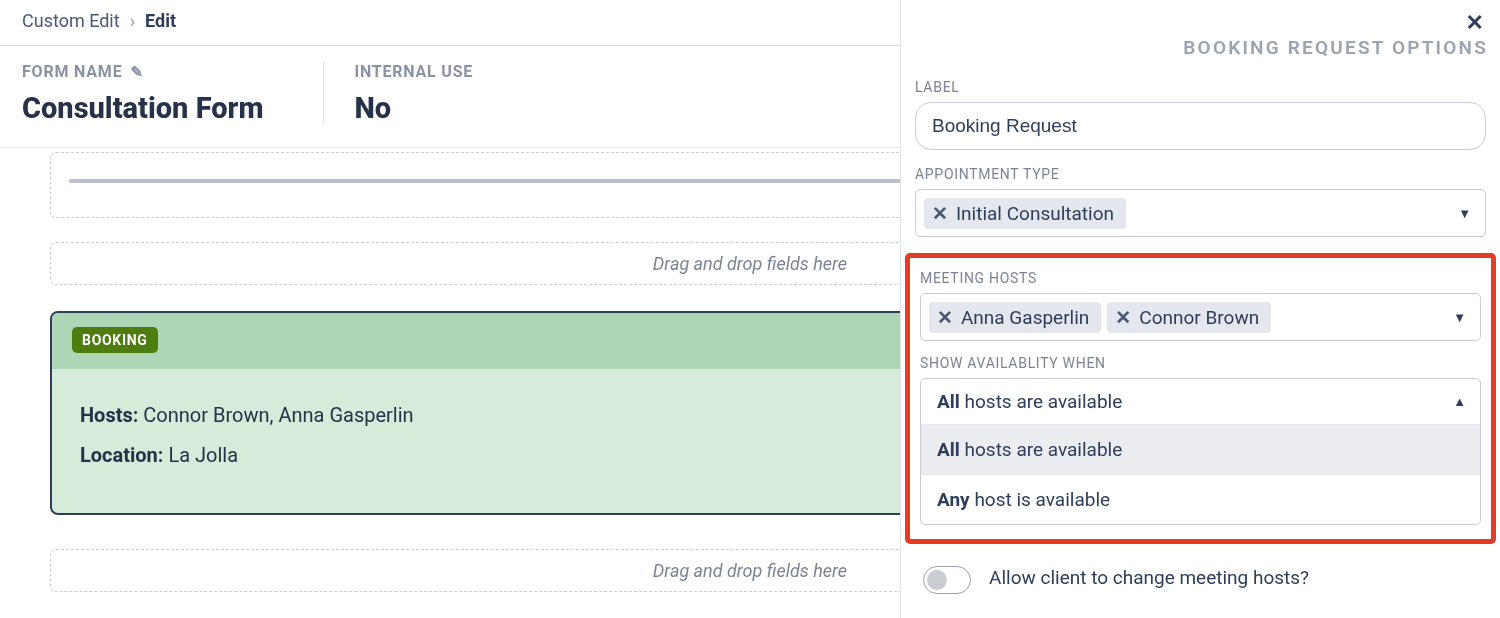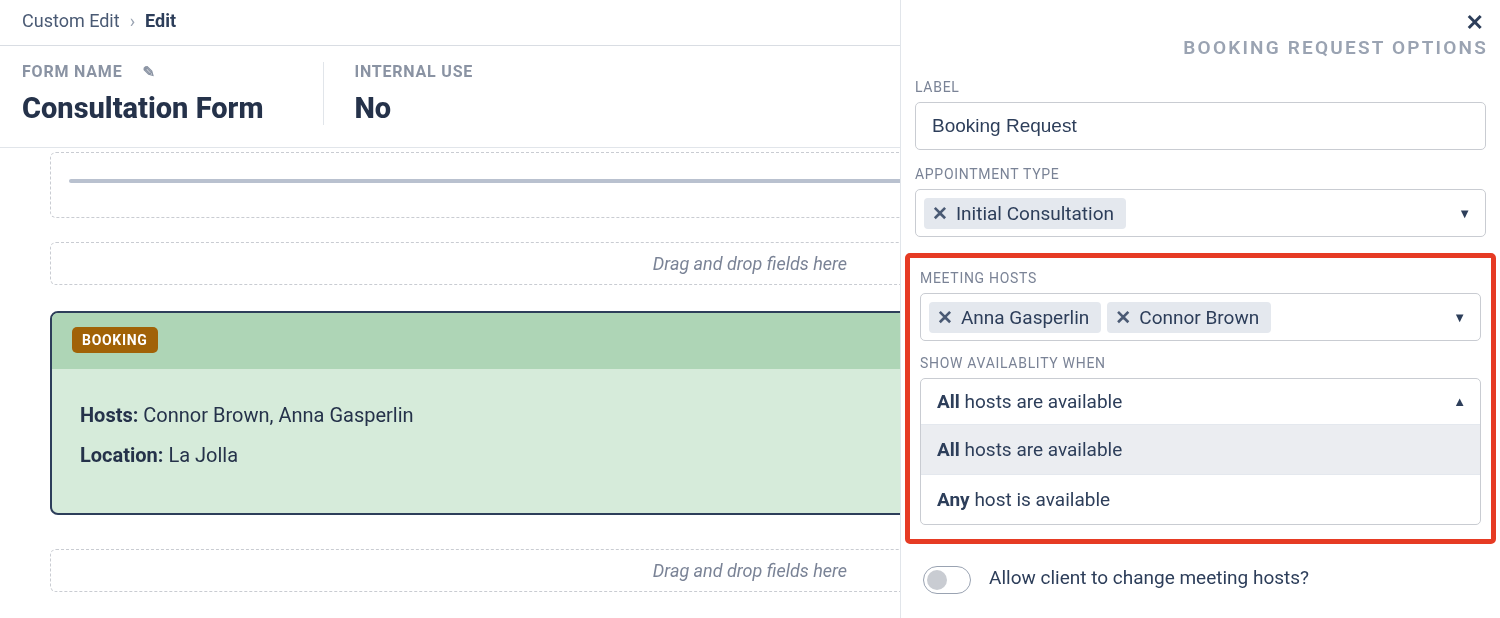--- a/index.html
+++ b/index.html
@@ -37,21 +37,21 @@
     margin-right: 30px;
   }
   .header-col:last-child { border-right: none; }
   .header-col .lbl {
     font-size: 16px;
     letter-spacing: 0.8px;
     color: #8a93a3;
     font-weight: 700;
     display: flex;
     align-items: center;
-    gap: 20px;
+    gap: 8px;
   }
   .header-col .val {
     font-size: 29px;
     font-weight: 800;
     color: #25324a;
   }
   .pencil {
     color: #8a93a3;
     font-size: 15px;
   }
@@ -108,21 +108,21 @@
     background: #d6ebda;
   }
   .booking-card-header {
     background: #aed5b6;
     padding: 14px 20px 16px;
     display: flex;
     align-items: center;
     gap: 16px;
   }
   .booking-badge {
-    background: #a16207;
+    background: #4d7c0f;
     color: #fff;
     font-weight: 700;
     letter-spacing: 0.7px;
     font-size: 14px;
     padding: 5px 10px;
     border-radius: 5px;
   }
   .booking-title {
     flex: 1;
     text-align: right;
@@ -173,21 +173,21 @@
   .field-label {
     font-size: 14px;
     letter-spacing: 0.7px;
     color: #7a8396;
     font-weight: 400;
     margin-bottom: 7px;
   }
   .text-input {
     width: 100%;
     border: 1px solid #c9ccd2;
-    border-radius: 5px;
+    border-radius: 16px;
     padding: 12px 16px;
     font-size: 19px;
     color: #2d3e5a;
     background: #fff;
   }
   .pill-select {
     width: 100%;
     border: 1px solid #c9ccd2;
     border-radius: 5px;
     padding: 6px 8px;

